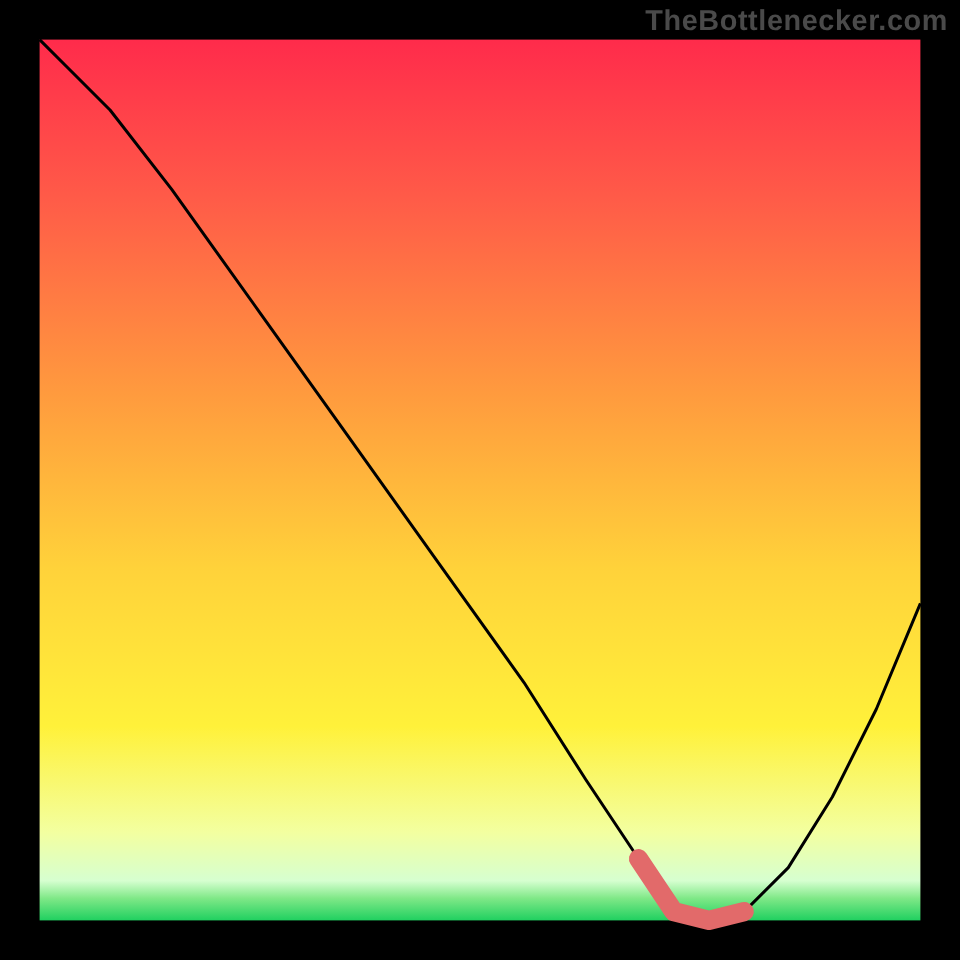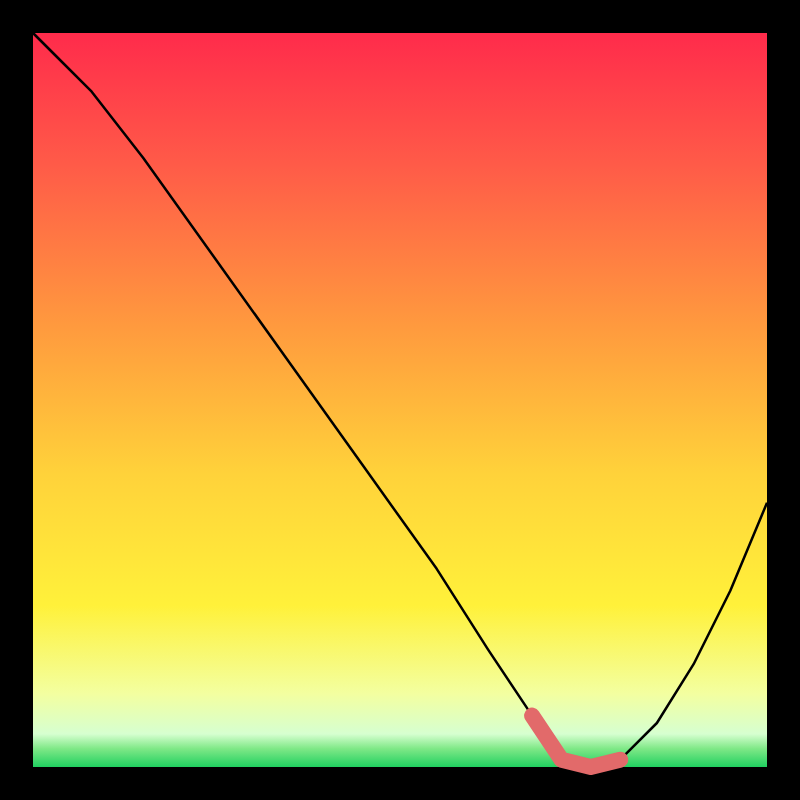--- a/index.html
+++ b/index.html
@@ -28,20 +28,21 @@
     z-index: 10;
   }
   svg {
     display: block;
   }
 </style>
 </head>
 <body>
 
 <div class="frame">
+  <div class="watermark">TheBottleneсker.com</div>
 
   <svg id="chart-svg" width="800" height="800">
       <defs>
         <linearGradient id="bg-grad" x1="0" y1="0" x2="0" y2="1">
           <stop offset="0%" stop-color="#ff2b4b"></stop>
           <stop offset="18%" stop-color="#ff5b48"></stop>
           <stop offset="40%" stop-color="#ff9a3e"></stop>
           <stop offset="60%" stop-color="#ffd23a"></stop>
           <stop offset="78%" stop-color="#fff13a"></stop>
           <stop offset="90%" stop-color="#f3ffa0"></stop>

